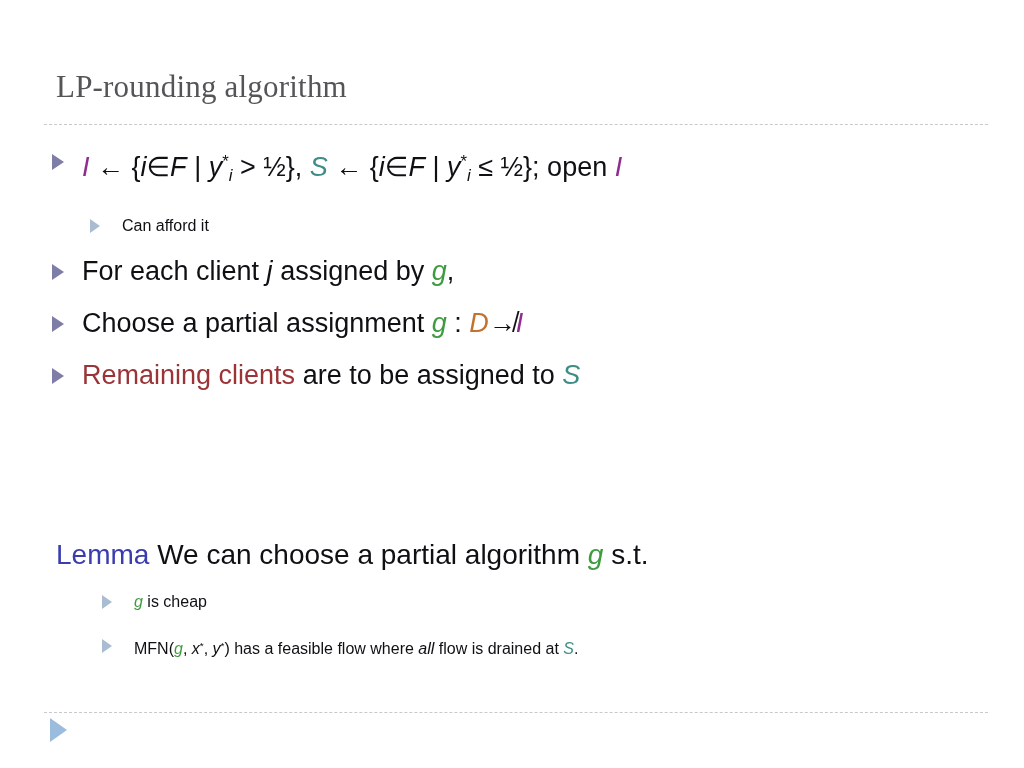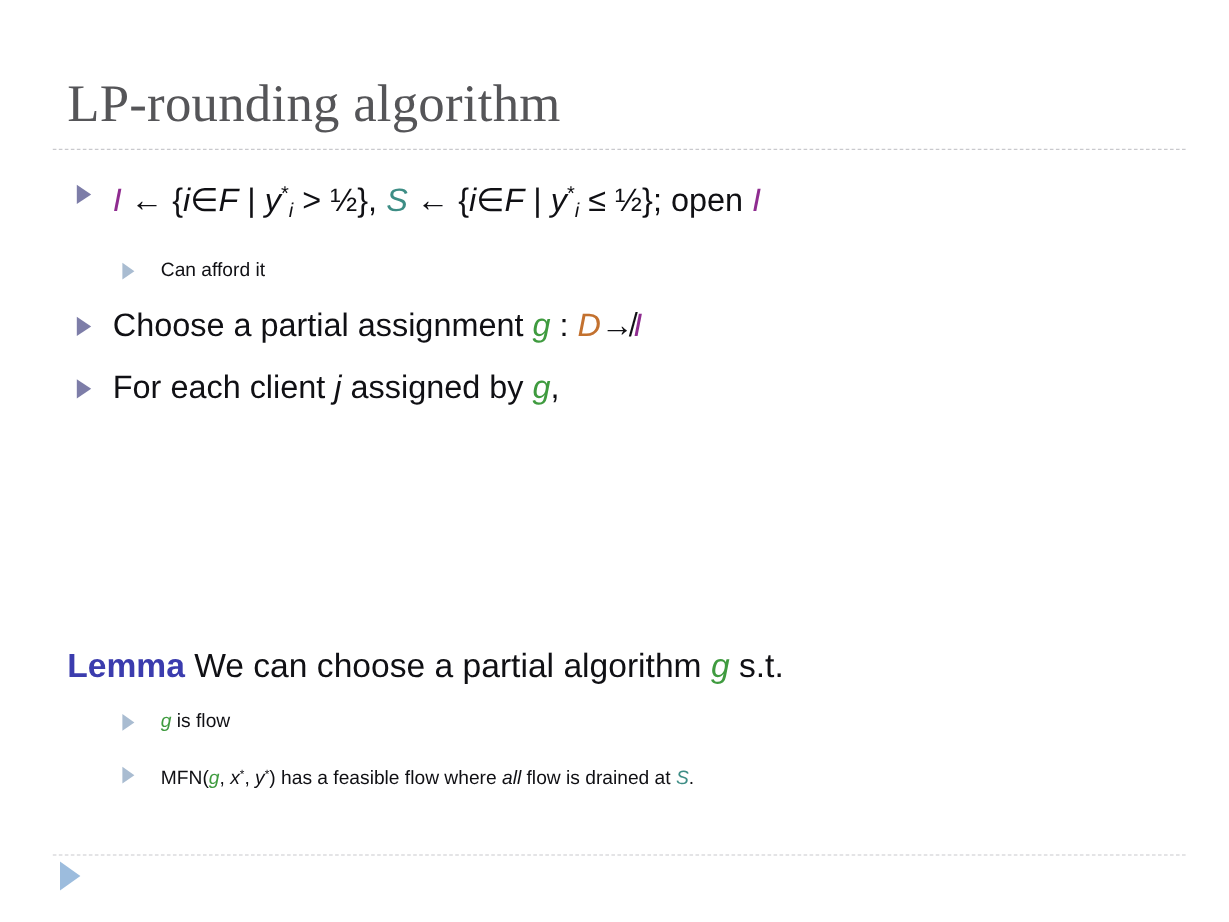--- a/index.html
+++ b/index.html
@@ -16,36 +16,36 @@
     background: #ffffff;
   }
 
   
   #title-area {
     position: absolute;
     left: 56px; top: 62px; width: 930px;
   }
   #slide-title {
     font-family: "Liberation Serif", "DejaVu Serif", serif;
-    font-size: 44px;
+    font-size: 31px;
     line-height: 50px;
     color: #555558;
     letter-spacing: 0.2px;
     white-space: nowrap;
   }
   #title-rule {
     position: absolute;
     left: 44px; top: 124px; width: 944px; height: 0;
     border-top: 1.4px dashed #c9c9cd;
   }
 
   
   #body {
     position: absolute;
-    left: 56px; top: 143px; width: 950px;
+    left: 44px; top: 143px; width: 950px;
   }
   .lvl1 {
     position: relative;
     padding-left: 38px;
     font-size: 27px;
     line-height: 37px;
     color: #101014;
     margin-bottom: 15px;
     white-space: nowrap;
   }
@@ -104,21 +104,21 @@
     border-color: transparent transparent transparent #9cbcdd;
   }
 
   
   .it { font-style: italic; }
   .c-I   { color: #8f2c90; font-style: italic; }
   .c-S   { color: #3d8d85; font-style: italic; }
   .c-g   { color: #3f9b3f; font-style: italic; }
   .c-D   { color: #c3712f; font-style: italic; }
   .c-rem { color: #9a3437; }
-  .c-lem { color: #3b3cae; font-weight: bold; }
+  .c-lem { color: #3b3cae; }
   .mathsym { font-style: normal; }
   sup.star {
     font-size: 0.62em;
     vertical-align: 0.52em;
     font-style: normal;
   }
   sub.idx {
     font-size: 0.62em;
     vertical-align: -0.30em;
     font-style: italic;
@@ -140,38 +140,41 @@
 
     <div class="lvl1">
       <span class="tri1"></span><span class="c-I">I</span><span class="nbs"> </span><span class="mathsym">←</span><span class="nbs"> </span><span class="mathsym">{</span><span class="it">i</span><span class="mathsym">∈</span><span class="it">F</span><span class="nbs"> </span><span class="mathsym">|</span><span class="nbs"> </span><span class="it">y</span><sup class="star">*</sup><sub class="idx">i</sub><span class="nbs"> </span><span class="mathsym">&gt;</span><span class="nbs"> </span><span class="frac">½</span><span class="mathsym">},</span><span class="nbs"> </span><span class="c-S">S</span><span class="nbs"> </span><span class="mathsym">←</span><span class="nbs"> </span><span class="mathsym">{</span><span class="it">i</span><span class="mathsym">∈</span><span class="it">F</span><span class="nbs"> </span><span class="mathsym">|</span><span class="nbs"> </span><span class="it">y</span><sup class="star">*</sup><sub class="idx">i</sub><span class="nbs"> </span><span class="mathsym">≤</span><span class="nbs"> </span><span class="frac">½</span><span class="mathsym">};</span><span class="nbs"> </span><span>open</span><span class="nbs"> </span><span class="c-I">I</span>
     </div>
 
     <div class="lvl2">
       <span class="tri2"></span><span>Can afford it</span>
     </div>
 
     <div class="lvl1">
+      <span class="tri1"></span><span>For each client</span><span class="nbs"> </span><span class="it">j</span><span class="nbs"> </span><span>assigned by</span><span class="nbs"> </span><span class="c-g">g</span><span>,</span>
+    </div>
+
+    <div class="lvl1">
       <span class="tri1"></span><span>Choose a partial assignment</span><span class="nbs"> </span><span class="c-g">g</span><span class="nbs"> </span><span class="mathsym">:</span><span class="nbs"> </span><span class="c-D">D</span><span class="mathsym">↛</span><span class="c-I">I</span>
     </div>
 
+
     <div class="lvl1">
-      <span class="tri1"></span><span>For each client</span><span class="nbs"> </span><span class="it">j</span><span class="nbs"> </span><span>assigned by</span><span class="nbs"> </span><span class="c-g">g</span><span>,</span>
+      <span class="tri1"></span><span class="c-rem">Remaining clients</span><span class="nbs"> </span><span>are to be assigned to</span><span class="nbs"> </span><span class="c-S">S</span>
     </div>
-
-
 
   </div>
 
   <div id="lemma-block">
     <div id="lemma-line">
       <span class="c-lem">Lemma</span><span class="nbs"> </span><span>We can choose a partial algorithm</span><span class="nbs"> </span><span class="c-g">g</span><span class="nbs"> </span><span>s.t.</span>
     </div>
 
     <div class="lvl2">
-      <span class="tri2"></span><span class="c-g">g</span><span class="nbs"> </span><span>is flow</span>
+      <span class="tri2"></span><span class="c-g">g</span><span class="nbs"> </span><span>is cheap</span>
     </div>
 
     <div class="lvl2">
       <span class="tri2"></span><span>MFN(</span><span class="c-g">g</span><span>,</span><span class="nbs"> </span><span class="it">x</span><sup class="star">*</sup><span>,</span><span class="nbs"> </span><span class="it">y</span><sup class="star">*</sup><span>)</span><span class="nbs"> </span><span>has a feasible flow where</span><span class="nbs"> </span><span class="it">all</span><span class="nbs"> </span><span>flow is drained at</span><span class="nbs"> </span><span class="c-S">S</span><span>.</span>
     </div>
   </div>
 
   <div id="footer-rule"></div>
   <div id="footer-tri"></div>
 

